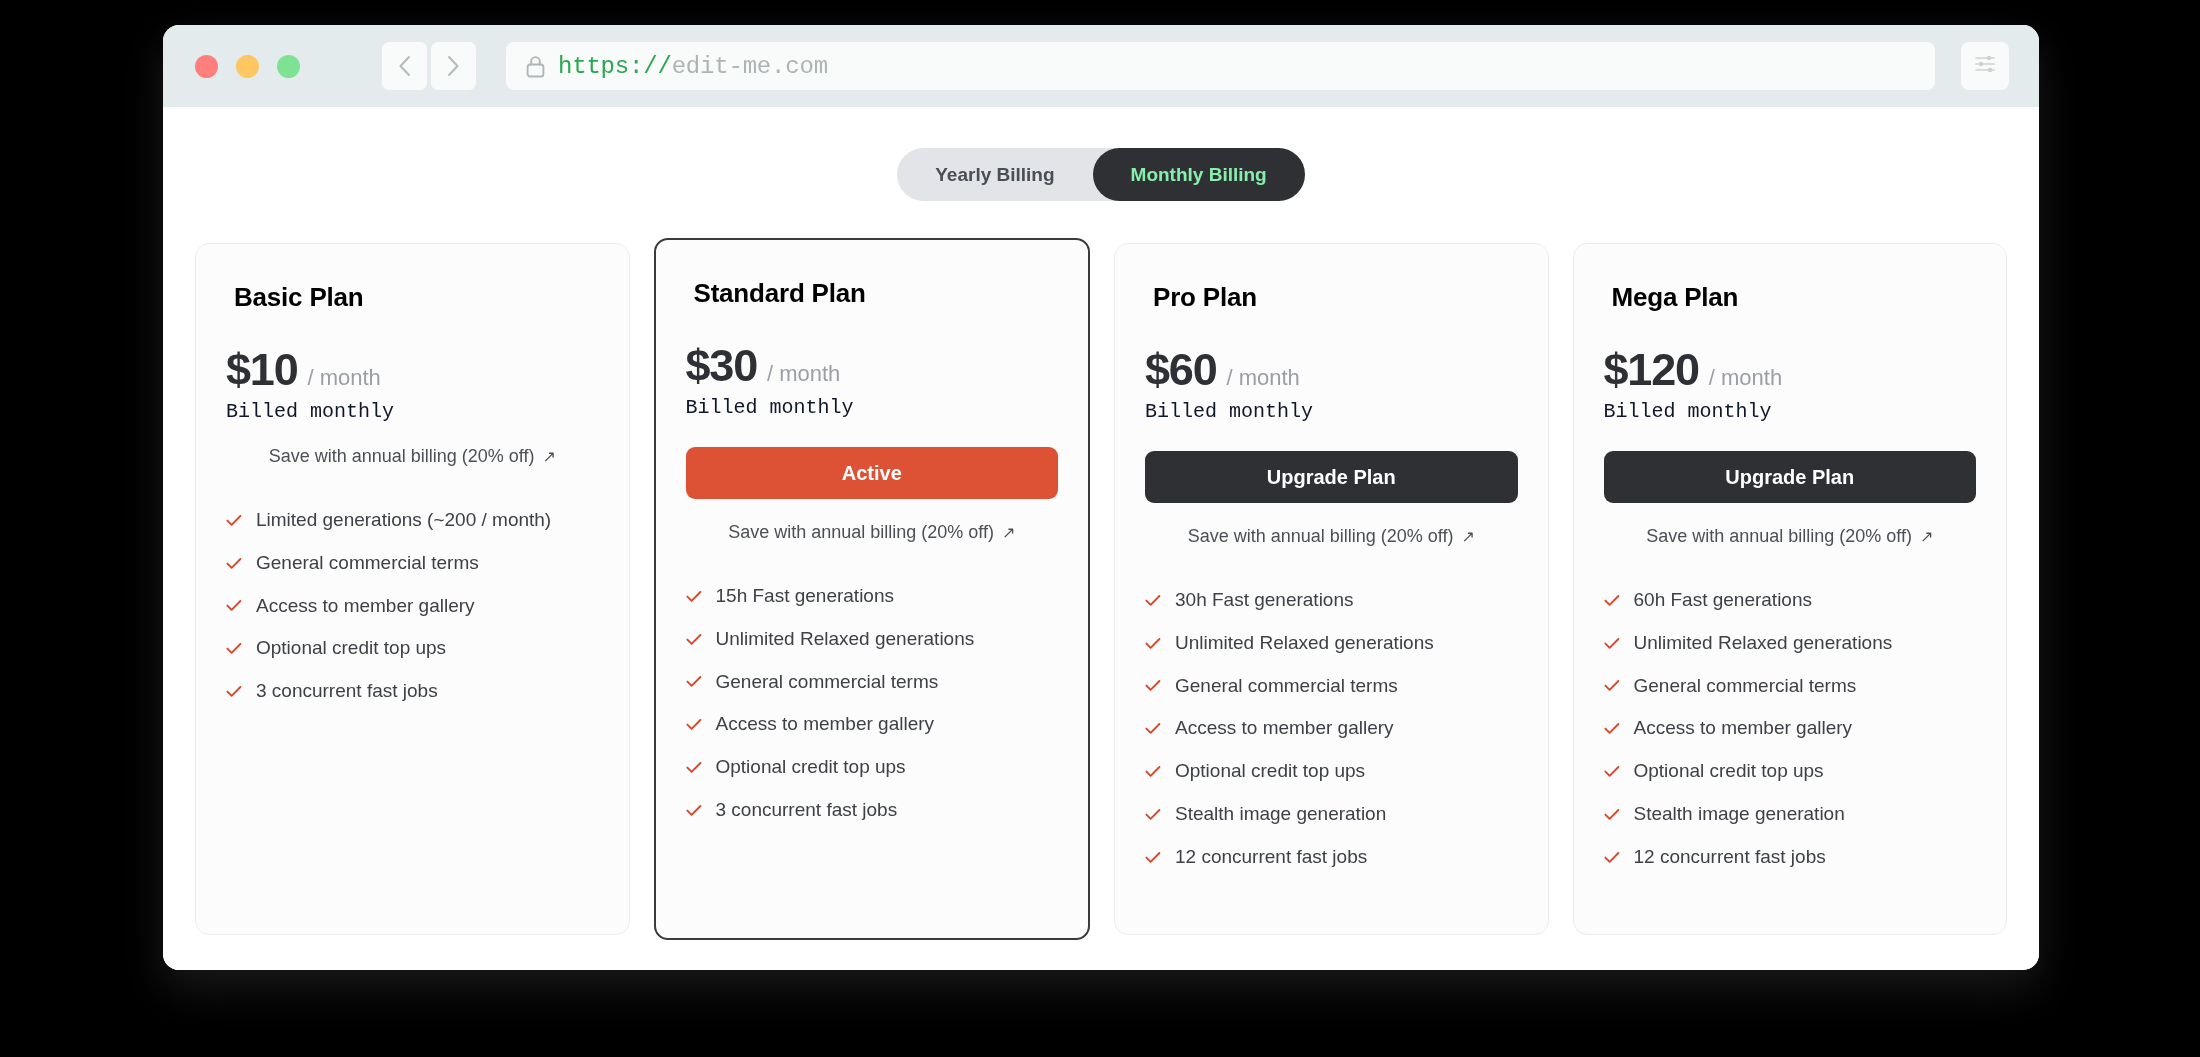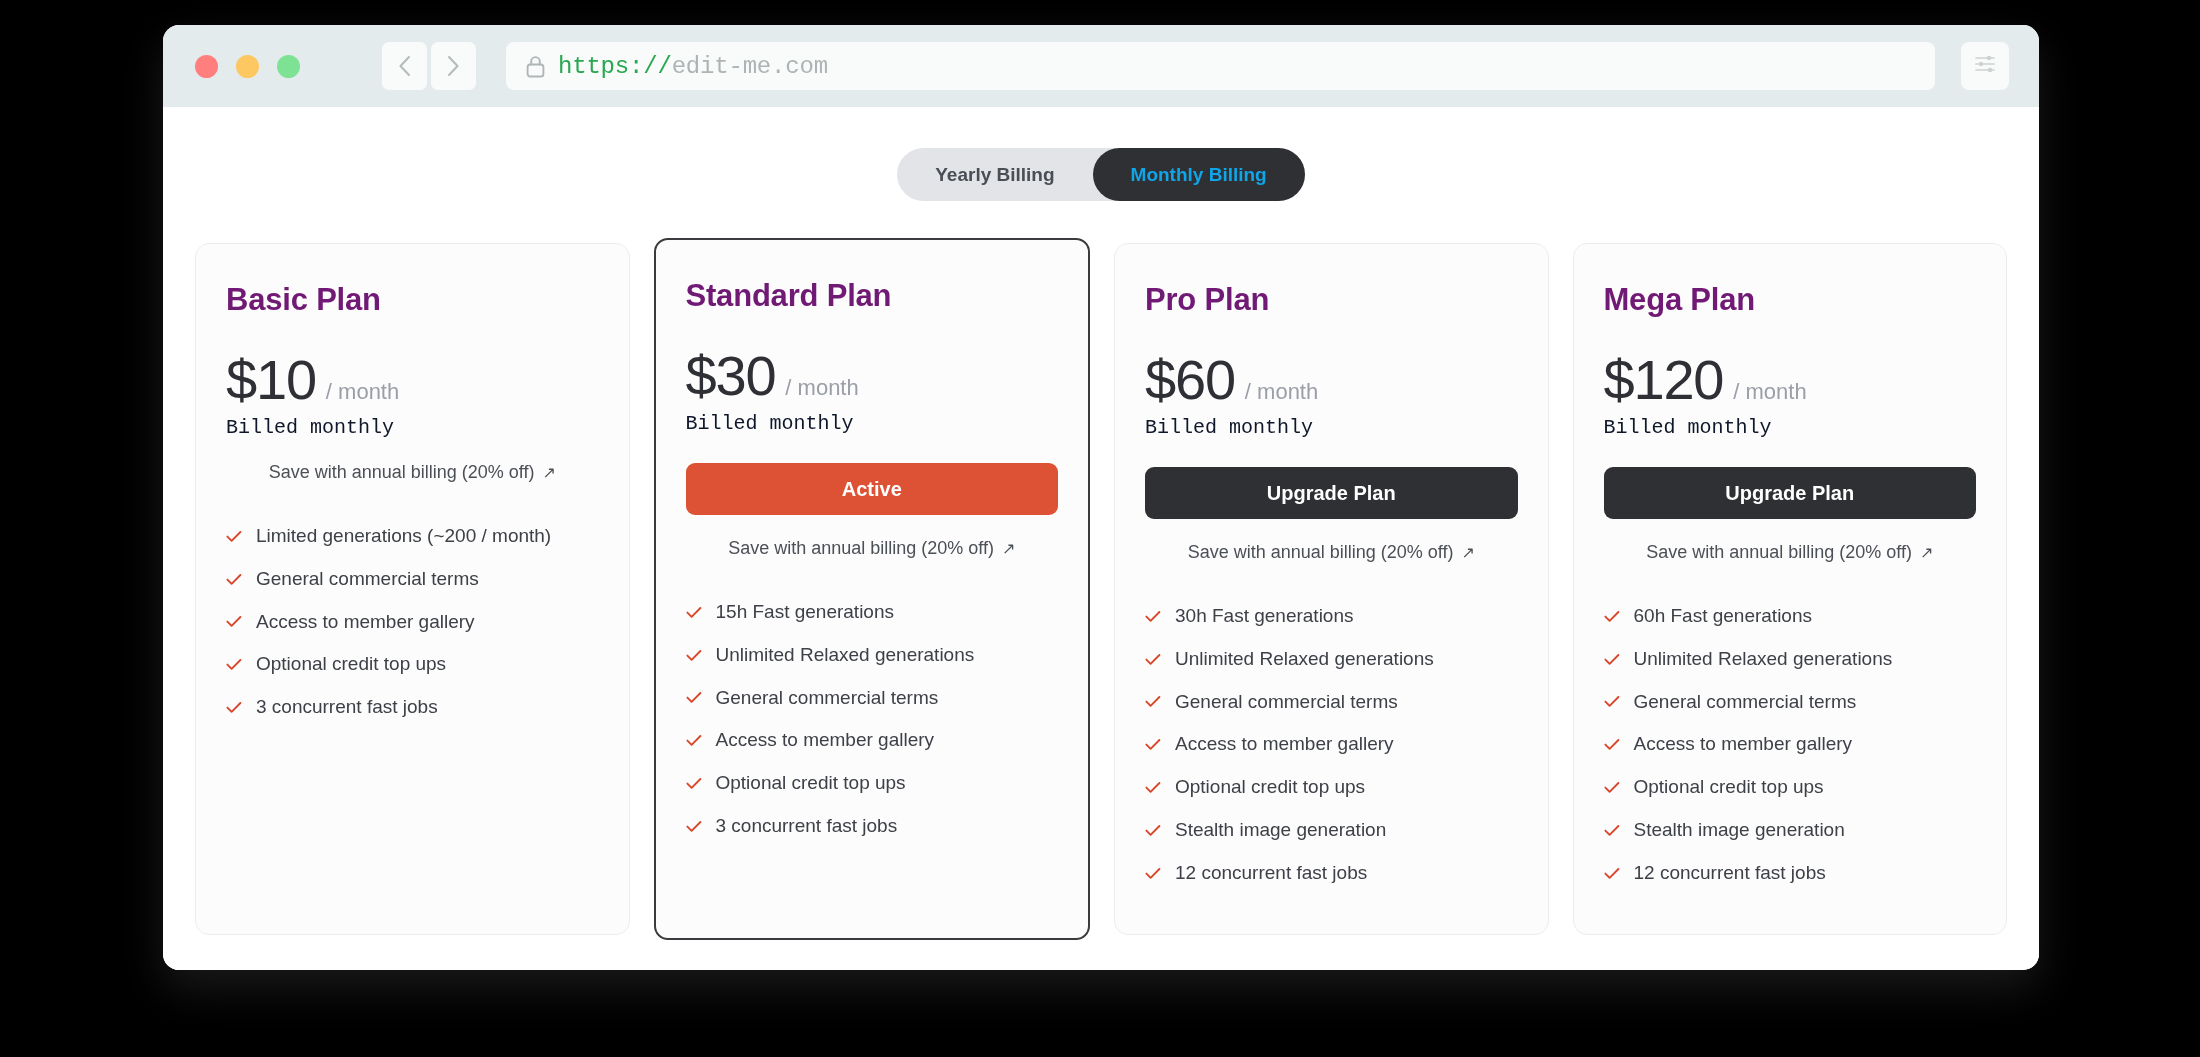--- a/index.html
+++ b/index.html
@@ -114,21 +114,21 @@
     padding: 0 38px;
     border-radius: 999px;
     font-size: 19px;
     font-weight: bold;
     color: #4a4e55;
     cursor: pointer;
     white-space: nowrap;
   }
   .toggle-option.active {
     background: #2f3033;
-    color: #0ea5e9;
+    color: #86efac;
   }
 
   
   .cards {
     display: flex;
     gap: 24px;
     padding: 42px 14px 0 14px;
     align-items: flex-start;
   }
   .card {
@@ -141,34 +141,35 @@
     position: relative;
   }
   .card.featured {
     background: #fcfcfc;
     border: 2px solid #3a3b3e;
     min-height: 702px;
     margin-top: -5px;
   }
 
   .plan-name {
-    font-size: 31px;
+    font-size: 26px;
     font-weight: bold;
-    color: #701a75;
+    color: #000000;
     letter-spacing: -0.2px;
+    margin-left: 8px;
   }
   .price-row {
     margin-top: 34px;
     display: flex;
     align-items: baseline;
     gap: 10px;
   }
   .price {
-    font-size: 56px;
-    font-weight: normal;
+    font-size: 45px;
+    font-weight: bold;
     color: #2e3035;
     letter-spacing: -1.2px;
     line-height: 1;
   }
   .period {
     font-size: 22px;
     color: #9a9ea7;
     font-weight: normal;
   }
   .billed-note {

